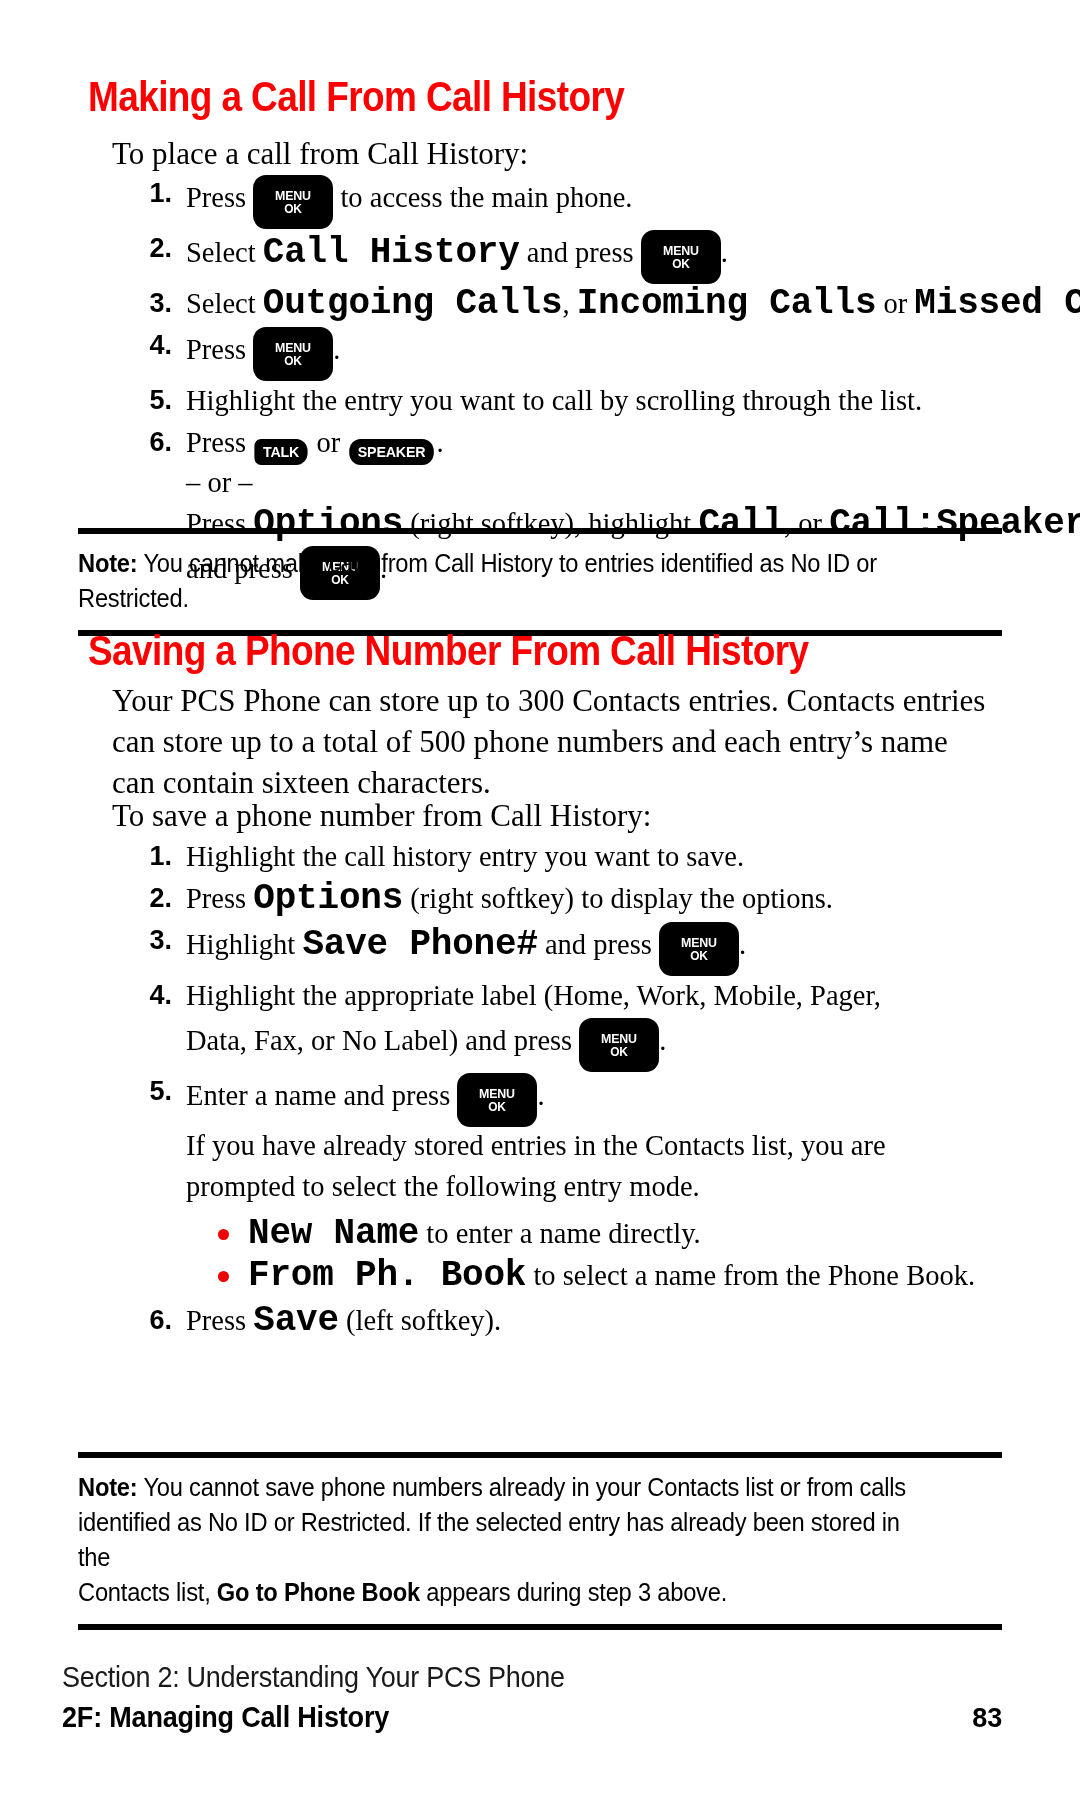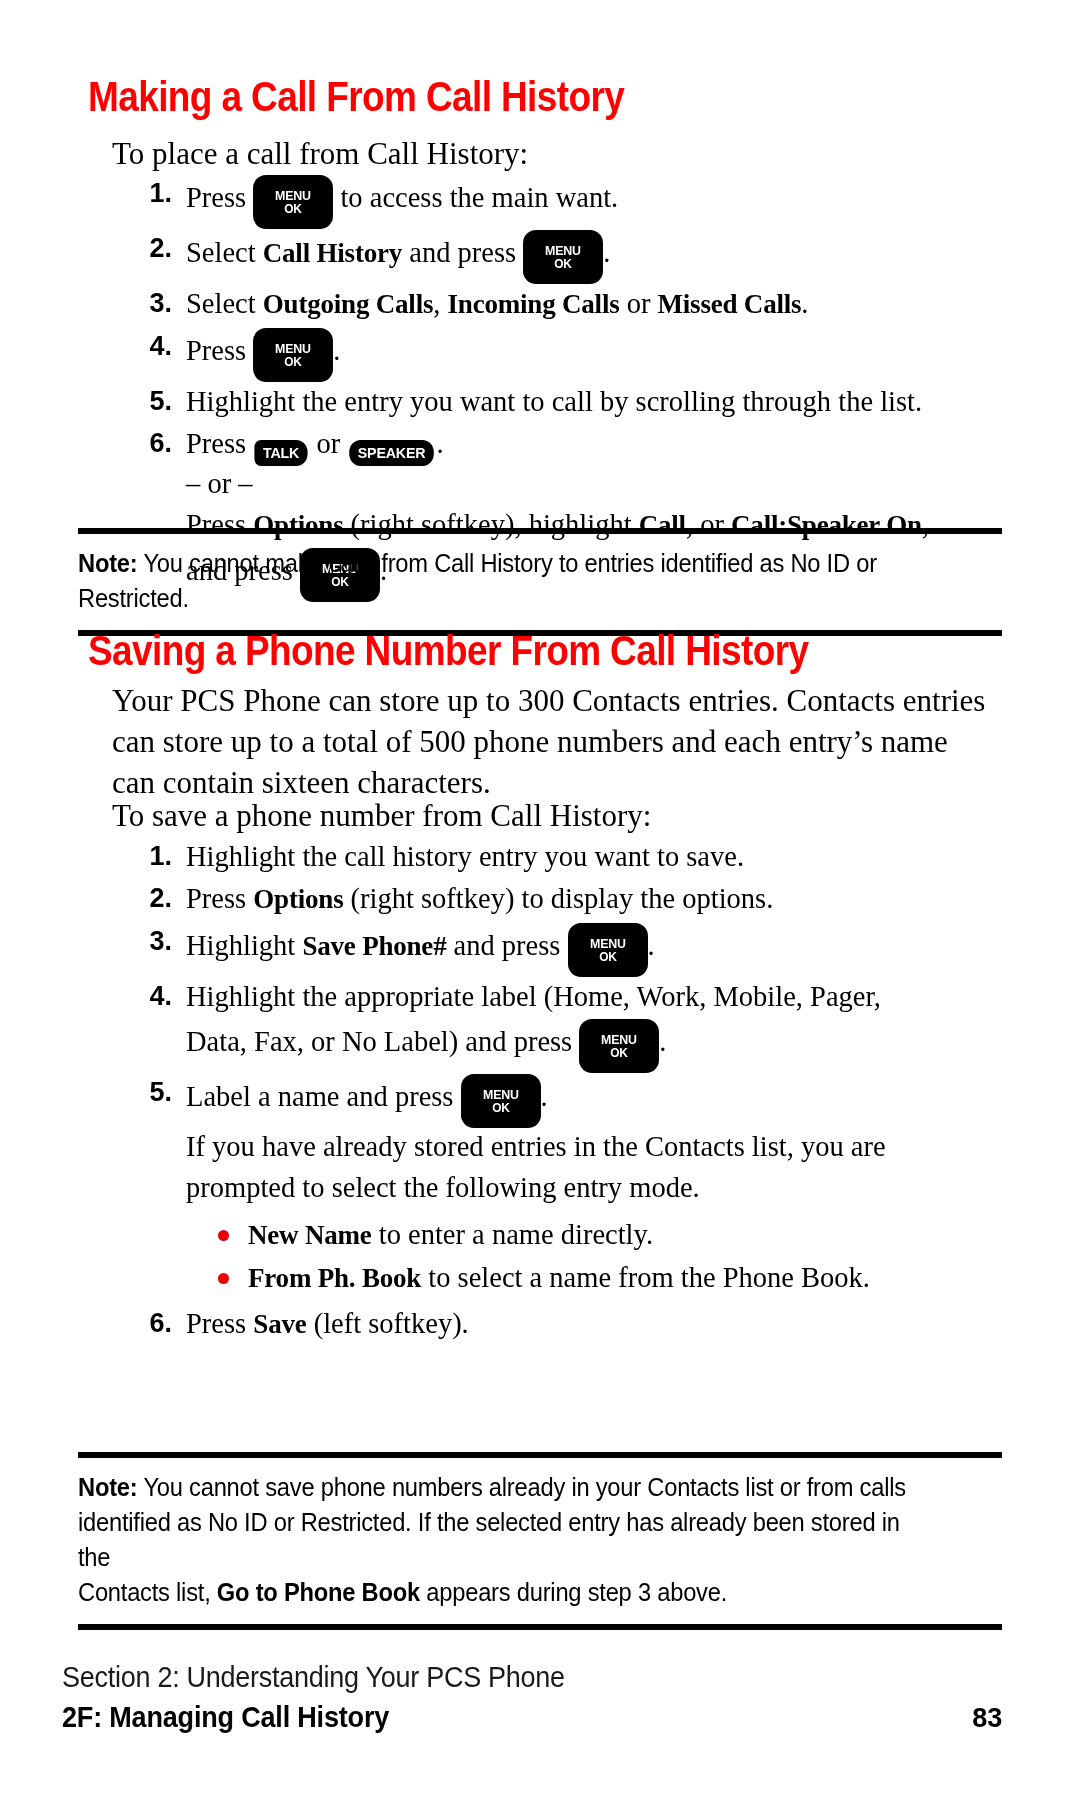--- a/index.html
+++ b/index.html
@@ -41,23 +41,23 @@
   .para {
     position: absolute;
     font-family: "Liberation Serif", "DejaVu Serif", serif;
     font-size: 31px;
     line-height: 41px;
   }
   .lead { white-space: nowrap; }
 
   
   b.kw {
-    font-family: Liberation Serif, serif;
-    font-weight: bold;
-    font-size: 27px;
+    font-family: Liberation Mono, monospace;
+    font-weight: bold;
+    font-size: 36px;
     letter-spacing: -0.2px;
   }
 
   
   .olist { position: absolute; }
   .li {
     position: relative;
     display: block;
     font-size: 28.5px;
     line-height: 41px;
@@ -217,21 +217,21 @@
 <div class="page">
 
   <div class="h1" id="h1-making">Making a Call From Call History</div>
 
   <div class="para lead" style="left:112px; top:133px;">To place a call from Call History:</div>
 
   <div class="olist" style="left:138px; top:173px; width:880px;">
 
     <div class="li">
       <span class="num">1.</span>
-      <span class="txt nowrap"><span>Press </span><span class="key menuok"><span class="l1">MENU</span><span class="l2">OK</span></span><span> to access the main want.</span></span>
+      <span class="txt nowrap"><span>Press </span><span class="key menuok"><span class="l1">MENU</span><span class="l2">OK</span></span><span> to access the main phone.</span></span>
     </div>
 
     <div class="li">
       <span class="num">2.</span>
       <span class="txt nowrap"><span>Select </span><b class="kw">Call History</b><span> and press </span><span class="key menuok"><span class="l1">MENU</span><span class="l2">OK</span></span><span>.</span></span>
     </div>
 
     <div class="li">
       <span class="num">3.</span>
       <span class="txt nowrap"><span>Select </span><b class="kw">Outgoing Calls</b><span>, </span><b class="kw">Incoming Calls</b><span> or </span><b class="kw">Missed Calls</b><span>.</span></span>
@@ -289,21 +289,21 @@
     </div>
 
     <div class="li">
       <span class="num">4.</span>
       <span class="txt nowrap"><span>Highlight the appropriate label (Home, Work, Mobile, Pager,</span></span>
       <span class="txt nowrap" style="display:block;"><span>Data, Fax, or No Label) and press </span><span class="key menuok"><span class="l1">MENU</span><span class="l2">OK</span></span><span>.</span></span>
     </div>
 
     <div class="li">
       <span class="num">5.</span>
-      <span class="txt nowrap"><span>Label a name and press </span><span class="key menuok"><span class="l1">MENU</span><span class="l2">OK</span></span><span>.</span></span>
+      <span class="txt nowrap"><span>Enter a name and press </span><span class="key menuok"><span class="l1">MENU</span><span class="l2">OK</span></span><span>.</span></span>
       <span class="txt nowrap" style="display:block;">If you have already stored entries in the Contacts list, you are</span>
       <span class="txt nowrap" style="display:block;">prompted to select the following entry mode.</span>
       <span class="blist" style="position:relative; display:block; margin-left:80px; margin-top:6px;">
         <span class="bli" style="display:block;">
           <span class="dot"></span>
           <span class="txt"><b class="kw">New Name</b><span> to enter a name directly.</span></span>
         </span>
         <span class="bli" style="display:block;">
           <span class="dot"></span>
           <span class="txt"><b class="kw">From Ph. Book</b><span> to select a name from the Phone Book.</span></span>

